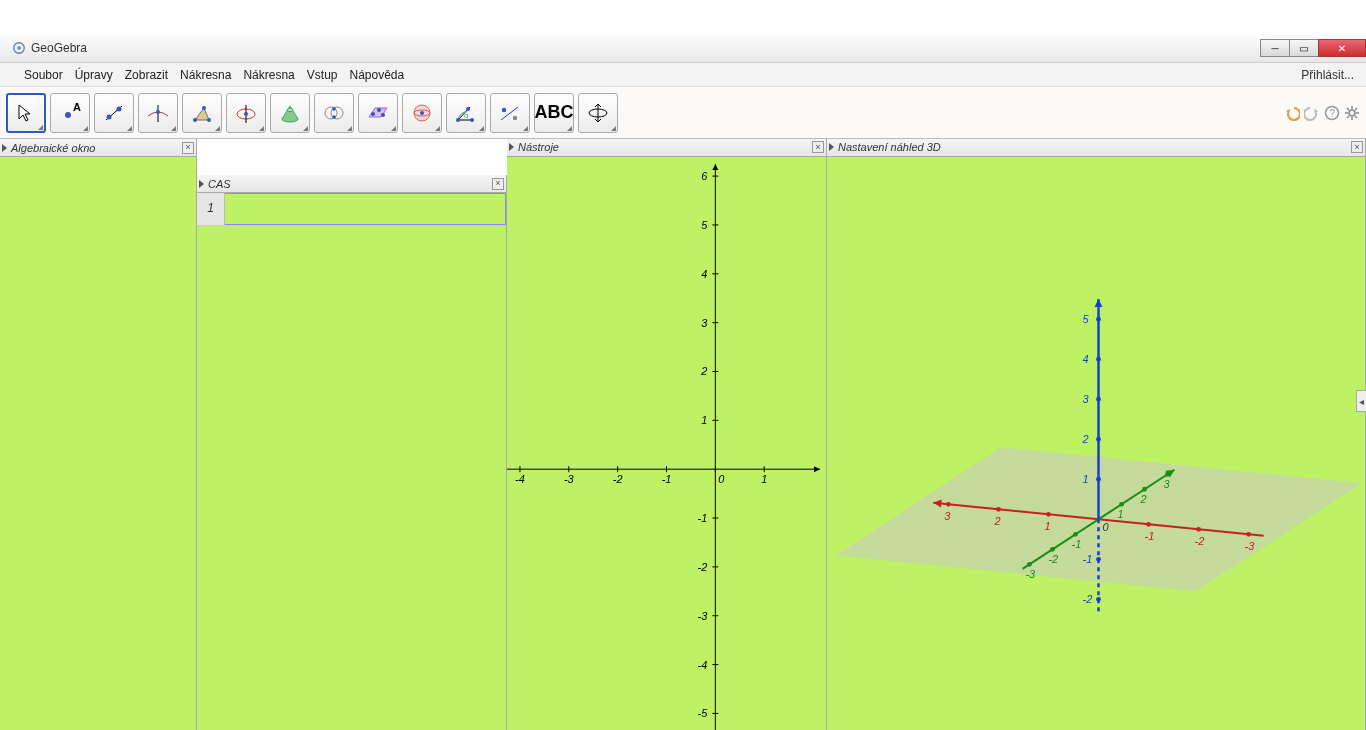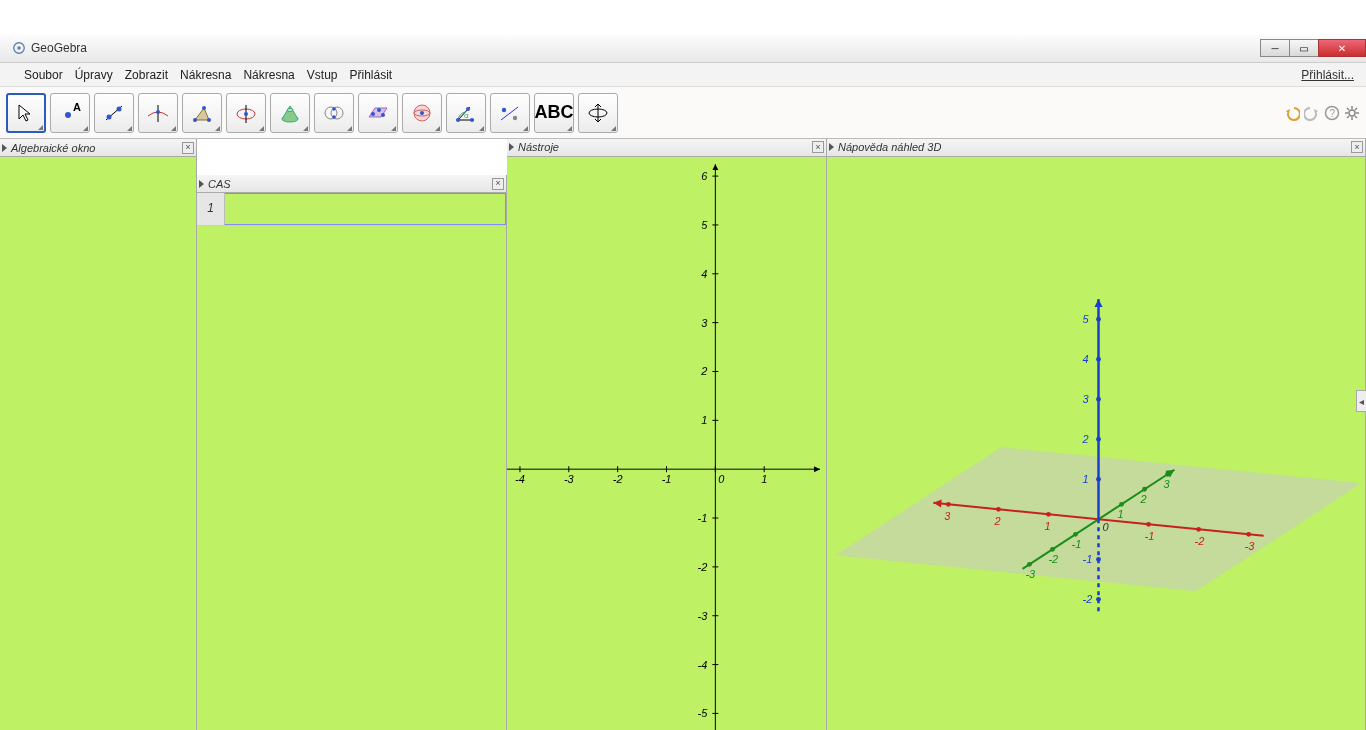--- a/index.html
+++ b/index.html
@@ -5,21 +5,21 @@
 * { box-sizing: border-box; margin: 0; padding: 0; }
 body { font-family: Arial, sans-serif; font-size: 12px; background: #fff; overflow: hidden; width: 1366px; height: 730px; position: relative; }
 .titlebar { height: 29px; background: linear-gradient(#fdfdfd,#e8e8e8); display: flex; align-items: center; padding-left: 12px; border-bottom: 1px solid #ccc; margin-top: 34px; }
 .titlebar .appicon { width: 14px; height: 14px; margin-right: 5px; }
 .titlebar .title { color: #333; font-size: 12px; }
 .titlebar .winbtns { margin-left: auto; display: flex; }
 .winbtn { width: 30px; height: 18px; border: 1px solid #888; background: linear-gradient(#f7f7f7,#d9d9d9); display: flex; align-items: center; justify-content: center; margin-left: -1px; font-size: 10px; }
 .winbtn.close { background: linear-gradient(#e67,#c9302c); color: #fff; width: 48px; border-color: #a33; }
 .menubar { height: 24px; background: #f3f3f3; display: flex; align-items: center; padding-left: 18px; border-bottom: 1px solid #ddd; }
 .menubar span { padding: 3px 6px; color: #222; cursor: default; }
-.menubar .login { margin-left: auto; margin-right: 6px; color: #333; text-decoration: underline; }
+.menubar .login { margin-left: auto; margin-right: 6px; color: #333; }
 .toolbar { height: 52px; background: #fbfaf9; border-bottom: 1px solid #bbb; display: flex; align-items: center; padding: 0 6px; }
 .tbtn { width: 40px; height: 40px; border: 1px solid #aaa; background: linear-gradient(#fefefe,#ececec); margin-right: 4px; border-radius: 3px; display: flex; align-items: center; justify-content: center; position: relative; }
 .tbtn.active { border: 2px solid #2b5bbf; }
 .tbtn .tri { position: absolute; bottom: 1px; right: 1px; width:0;height:0;border-left:5px solid transparent;border-bottom:5px solid #777; }
 .tb-right { margin-left: auto; display: flex; align-items: center; gap: 4px; }
 .icon-sm { width: 16px; height: 16px; }
 .panels { display: flex; height: 605px; }
 .panel { border-right: 1px solid #aaa; display: flex; flex-direction: column; background: #bef264; font-style: italic; }
 .panel-header { height: 18px; background: linear-gradient(#f5f5f5,#e6e6e6); border-bottom: 1px solid #aaa; display: flex; align-items: center; padding: 0 2px; font-size: 11px; color: #333; }
 .panel-header .tri-r { width:0;height:0;border-top:4px solid transparent;border-bottom:4px solid transparent;border-left:5px solid #555; margin-right: 4px; }
@@ -55,21 +55,21 @@
   </div>
 </div>
 
 <div class="menubar">
   <span>Soubor</span>
   <span>Úpravy</span>
   <span>Zobrazit</span>
   <span>Nákresna</span>
   <span>Nákresna</span>
   <span>Vstup</span>
-  <span>Přihlásit</span>
+  <span>Nápověda</span>
   <span class="login">Přihlásit...</span>
 </div>
 
 <div class="toolbar">
   <div class="tbtn active">
       <svg width="22" height="22" viewBox="0 0 22 22">
         <path d="M4 3 L4 17 L8 13 L11 19 L13 18 L10 12 L15 12 Z" fill="#fff" stroke="#000"></path>
       </svg>
       <div class="tri"></div>
     </div>
@@ -275,21 +275,21 @@
         <line x1="206" y1="67" x2="212" y2="67" stroke="#000"></line>
         <text x="201" y="71" font-size="11" text-anchor="end" fill="#000">5</text>
         <line x1="206" y1="18" x2="212" y2="18" stroke="#000"></line>
         <text x="201" y="22" font-size="11" text-anchor="end" fill="#000">6</text>
       </svg>
   </div>
 
   <div class="panel p-graph3d">
     <div class="panel-header">
       <div class="tri-r"></div>
-      <span>Nápověda náhled 3D</span>
+      <span>Nastavení náhled 3D</span>
       <div class="close-x">×</div>
     </div>
     <svg class="graph3d-svg" id="g3d" viewBox="0 0 525 587">
         <path d="M362.2,434 L2.200000000000003,398 L167.8,290 L527.8,326 Z" fill="#c8c8c8" fill-opacity="0.55"></path>
         <line x1="430" y1="378.5" x2="100" y2="345.5" stroke="#c82020" stroke-width="2"></line>
         <path d="M100 345.5 L108.35831239776391 342.3158809913281 L107.56228264559593 350.27617851300795 Z" fill="#c82020"></path>
         <line x1="189.10000000000002" y1="411.5" x2="340.9" y2="312.5" stroke="#1a8d1a" stroke-width="2"></line>
         <path d="M340.9 312.5 L336.38418634747876 320.2205846317298 L332.01404410310334 313.5196998570209 Z" fill="#1a8d1a"></path>
         <line x1="265" y1="362" x2="265" y2="142" stroke="#1a3fd0" stroke-width="2.5"></line>
         <line x1="265" y1="362" x2="265" y2="458" stroke="#1a3fd0" stroke-width="2.5" stroke-dasharray="4 4"></line>

